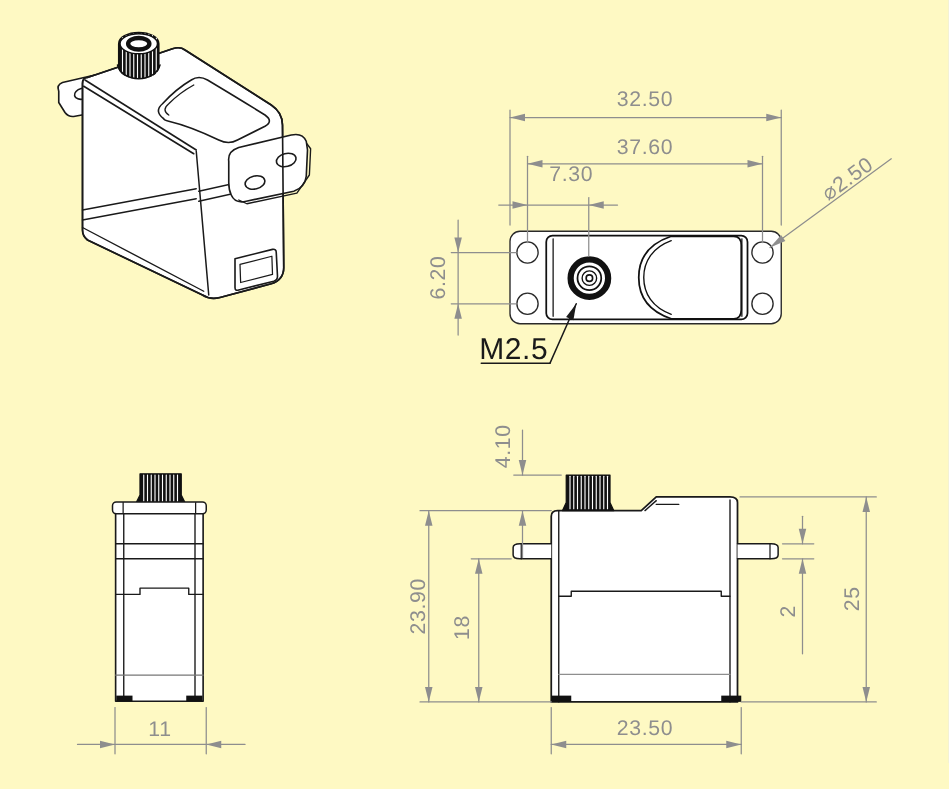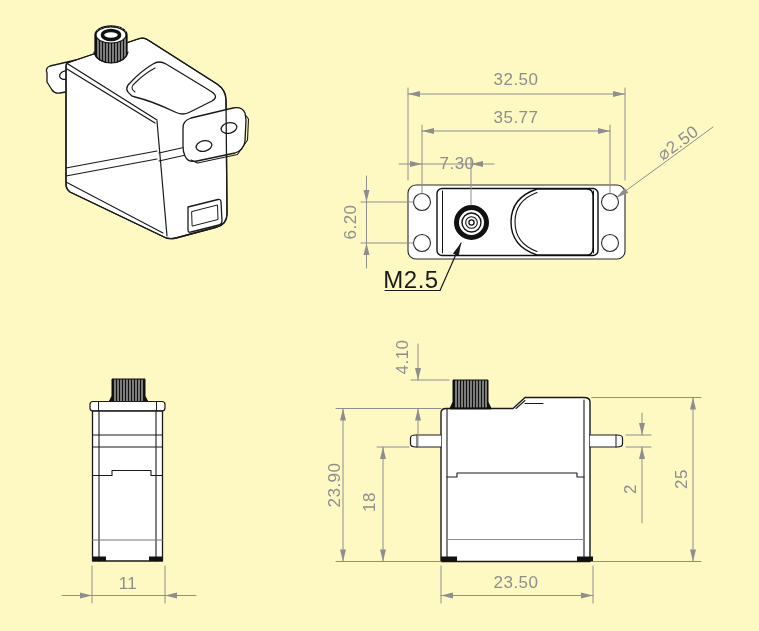--- a/index.html
+++ b/index.html
@@ -240,22 +240,22 @@
           <path d="M642,447 L639,459 L645,459 Z"></path>
       <path d="M693,397.5 L690,409.5 L696,409.5 Z"></path>
           <path d="M693,561.5 L690,549.5 L696,549.5 Z"></path>
       <path d="M441,595.5 L453,592.5 L453,598.5 Z"></path>
           <path d="M593,595.5 L581,592.5 L581,598.5 Z"></path>
     </g>
   </g>
 </svg>
 
 <span class="dim" style="left:516px;top:80px">32.50</span>
-<span class="dim" style="left:516px;top:118px">35.77</span>
-<span class="dim" style="left:457px;top:164px">7.30</span>
+<span class="dim" style="left:516px;top:118px">37.60</span>
+<span class="dim" style="left:457px;top:140px">7.30</span>
 <span class="dim diag" style="left:678px;top:143px">⌀2.50</span>
 <span class="dim rot" style="left:351px;top:222px">6.20</span>
 <span class="dim dark" style="left:411px;top:280px">M2.5</span>
 
 <span class="dim" style="left:128px;top:584px">11</span>
 
 <span class="dim rot" style="left:403px;top:357px">4.10</span>
 <span class="dim rot" style="left:335px;top:485px">23.90</span>
 <span class="dim rot" style="left:370px;top:502px">18</span>
 <span class="dim rot" style="left:631px;top:489px">2</span>

